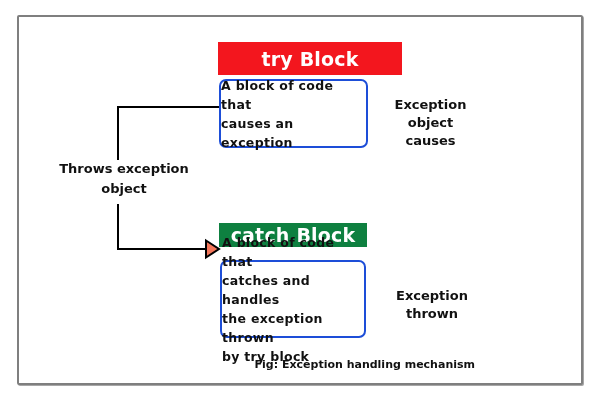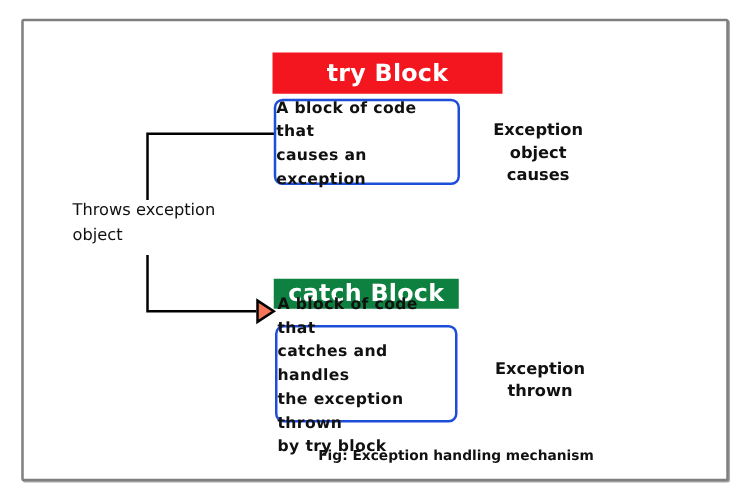--- a/index.html
+++ b/index.html
@@ -56,21 +56,22 @@
     text-align: center;
     line-height: 18px;
     white-space: pre-line;
   }
   .creator-label { left: 378px; top: 96px;  width: 105px; }
   .handler-label { left: 368px; top: 287px; width: 128px; }
   .throws-label {
     position: absolute;
     left: 58px; top: 159px; width: 132px;
     font-size: 13px;
-    font-weight: normal;
+    font-weight: bold;
+    text-align: center;
     line-height: 20px;
     white-space: pre-line;
     z-index: 3;
   }
   .caption {
     position: absolute;
     left: 100px; top: 358px; width: 375px;
     text-align: right;
     font-size: 11px;
     font-weight: bold;

